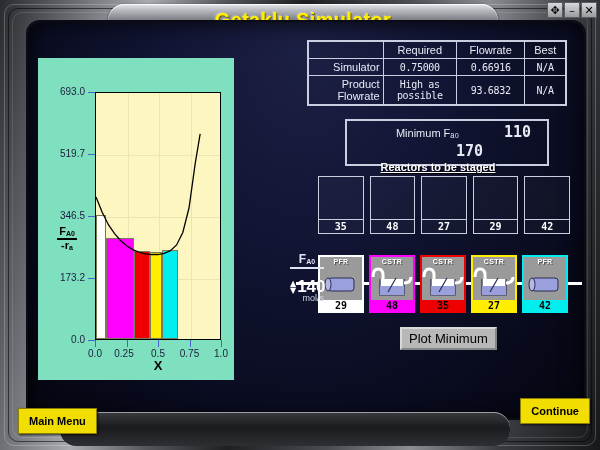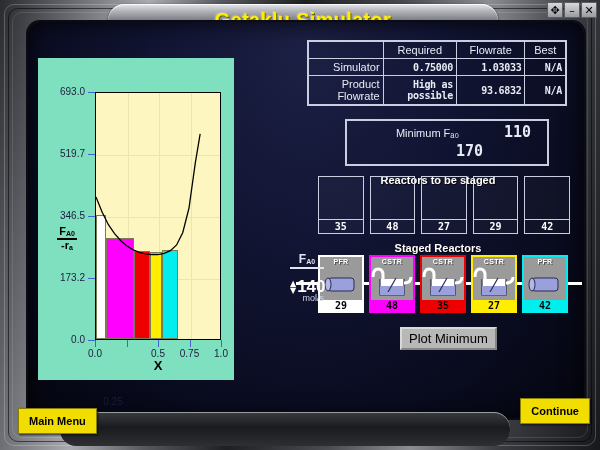--- a/index.html
+++ b/index.html
@@ -54,21 +54,21 @@
   #ylabel .num{border-bottom:2px solid #000;padding:0 2px;display:inline-block;}
   .sub{font-size:7px;vertical-align:-1px;}
 
   
   #restable{position:absolute;left:307px;top:40px;width:260px;
             border:2px solid #c9cfe0;border-collapse:collapse;}
   #restable td{border:1px solid #c9cfe0;color:#e8ebf5;font-size:10px;padding:2px 3px;
                text-align:center;vertical-align:middle;}
   #restable td.hd{font-size:11px;}
   #restable td.rh{text-align:right;font-size:11px;line-height:1.1;}
-  #restable td.val{font-family:"DejaVu Sans Mono",monospace;font-weight:bold;font-size:10px;letter-spacing:-.3px;text-align:right;}
+  #restable td.val{font-family:"DejaVu Sans Mono",monospace;font-weight:normal;font-size:10px;letter-spacing:-.3px;}
   #restable td.blank{border:none;}
 
   #minmax{position:absolute;left:345px;top:119px;width:200px;border:2px solid #c9cfe0;
           padding:2px 0 3px;color:#e8ebf5;}
   #minmax div{display:flex;justify-content:center;align-items:baseline;gap:0;font-size:11px;line-height:1.25;}
   #minmax .lbl{width:96px;text-align:right;}
   #minmax .v{width:58px;text-align:right;padding-left:14px;
              font-family:"DejaVu Sans Mono",monospace;font-weight:bold;font-size:15px;}
 
   
@@ -158,42 +158,42 @@
       <div class="ytick" style="top: 214.018px; right: 149px;">173.2</div>
       <div class="ytmark" style="top: 220.018px; left: 50px;"></div>
       <div class="ytick" style="top: 152px; right: 149px;">346.5</div>
       <div class="ytmark" style="top: 158px; left: 50px;"></div>
       <div class="ytick" style="top: 90.0179px; right: 149px;">519.7</div>
       <div class="ytmark" style="top: 96.0179px; left: 50px;"></div>
       <div class="ytick" style="top: 28px; right: 149px; text-align: center;">693.0</div>
       <div class="ytmark" style="top: 34px; left: 50px;"></div>
       <div class="xtick" style="left: 37px; top: 290px;">0.0</div>
       <div class="xtmark" style="left: 57px; top: 282px;"></div>
-      <div class="xtick" style="left: 55px; top: 290px; margin-top: 48px;">0.25</div>
+      <div class="xtick" style="left: 66px; top: 290px;">0.25</div>
       <div class="xtmark" style="left: 88.5px; top: 282px;"></div>
       <div class="xtick" style="left: 100px; top: 290px;">0.5</div>
       <div class="xtmark" style="left: 120px; top: 282px;"></div>
       <div class="xtick" style="left: 131.5px; top: 290px;">0.75</div>
       <div class="xtmark" style="left: 151.5px; top: 282px;"></div>
       <div class="xtick" style="left: 163px; top: 290px;">1.0</div>
       <div class="xtmark" style="left: 183px; top: 282px;"></div>
     </div>
 
   <table id="restable">
       <tbody>
     <tr>
       <td class="blank"></td>
       <td class="hd">Required</td>
       <td class="hd">Flowrate</td>
       <td class="hd">Best</td>
     </tr>
     <tr>
       <td class="rh">Simulator</td>
       <td class="val">0.75000</td>
-      <td class="val">1.03033</td>
+      <td class="val">0.66916</td>
       <td class="val">N/A</td>
     </tr>
     <tr>
       <td class="rh"><span style="white-space:pre-line">Product
 Flowrate</span></td>
       <td class="val"><span style="white-space:pre-line">High as
 possible</span></td>
       <td class="val">93.6832</td>
       <td class="val">N/A</td>
     </tr>
@@ -203,40 +203,39 @@
   <div id="minmax">
     <div>
       <span class="lbl">Minimum Fₐ₀</span>
       <span class="v">110</span>
     </div>
     <div>
       <span class="v">170</span>
     </div>
   </div>
 
-  <div class="sechead" style="left:307px;top:174px;width:262px;">Reactors to be staged</div>
+  <div class="sechead" style="left:307px;top:161px;width:262px;text-decoration:underline;">Reactors to be staged</div>
   <div id="tostage">
       <div class="slot">
         <div class="cap">35</div>
       </div>
       <div class="slot">
         <div class="cap">48</div>
       </div>
       <div class="slot">
         <div class="cap">27</div>
       </div>
       <div class="slot">
         <div class="cap">29</div>
       </div>
       <div class="slot">
         <div class="cap">42</div>
       </div>
     </div>
 
-  <div class="sechead" style="left:307px;top:242px;width:262px;">Staged Reactors</div>
   <div id="pipe"></div>
   <div id="staged">
       <div class="rx" style="border-color: rgb(255, 255, 255);">
         <div class="ty">PFR</div>
         <svg class="icon" viewBox="0 0 42 34">
           <rect x="8" y="13" width="26" height="13" rx="3" fill="#9aa0dc" stroke="#2a2a55"></rect>
           <ellipse cx="8" cy="19.5" rx="3" ry="6.5" fill="#b3b8e8" stroke="#2a2a55"></ellipse>
         </svg>
         <div class="num" style="background: rgb(255, 255, 255);">29</div>
       </div>

